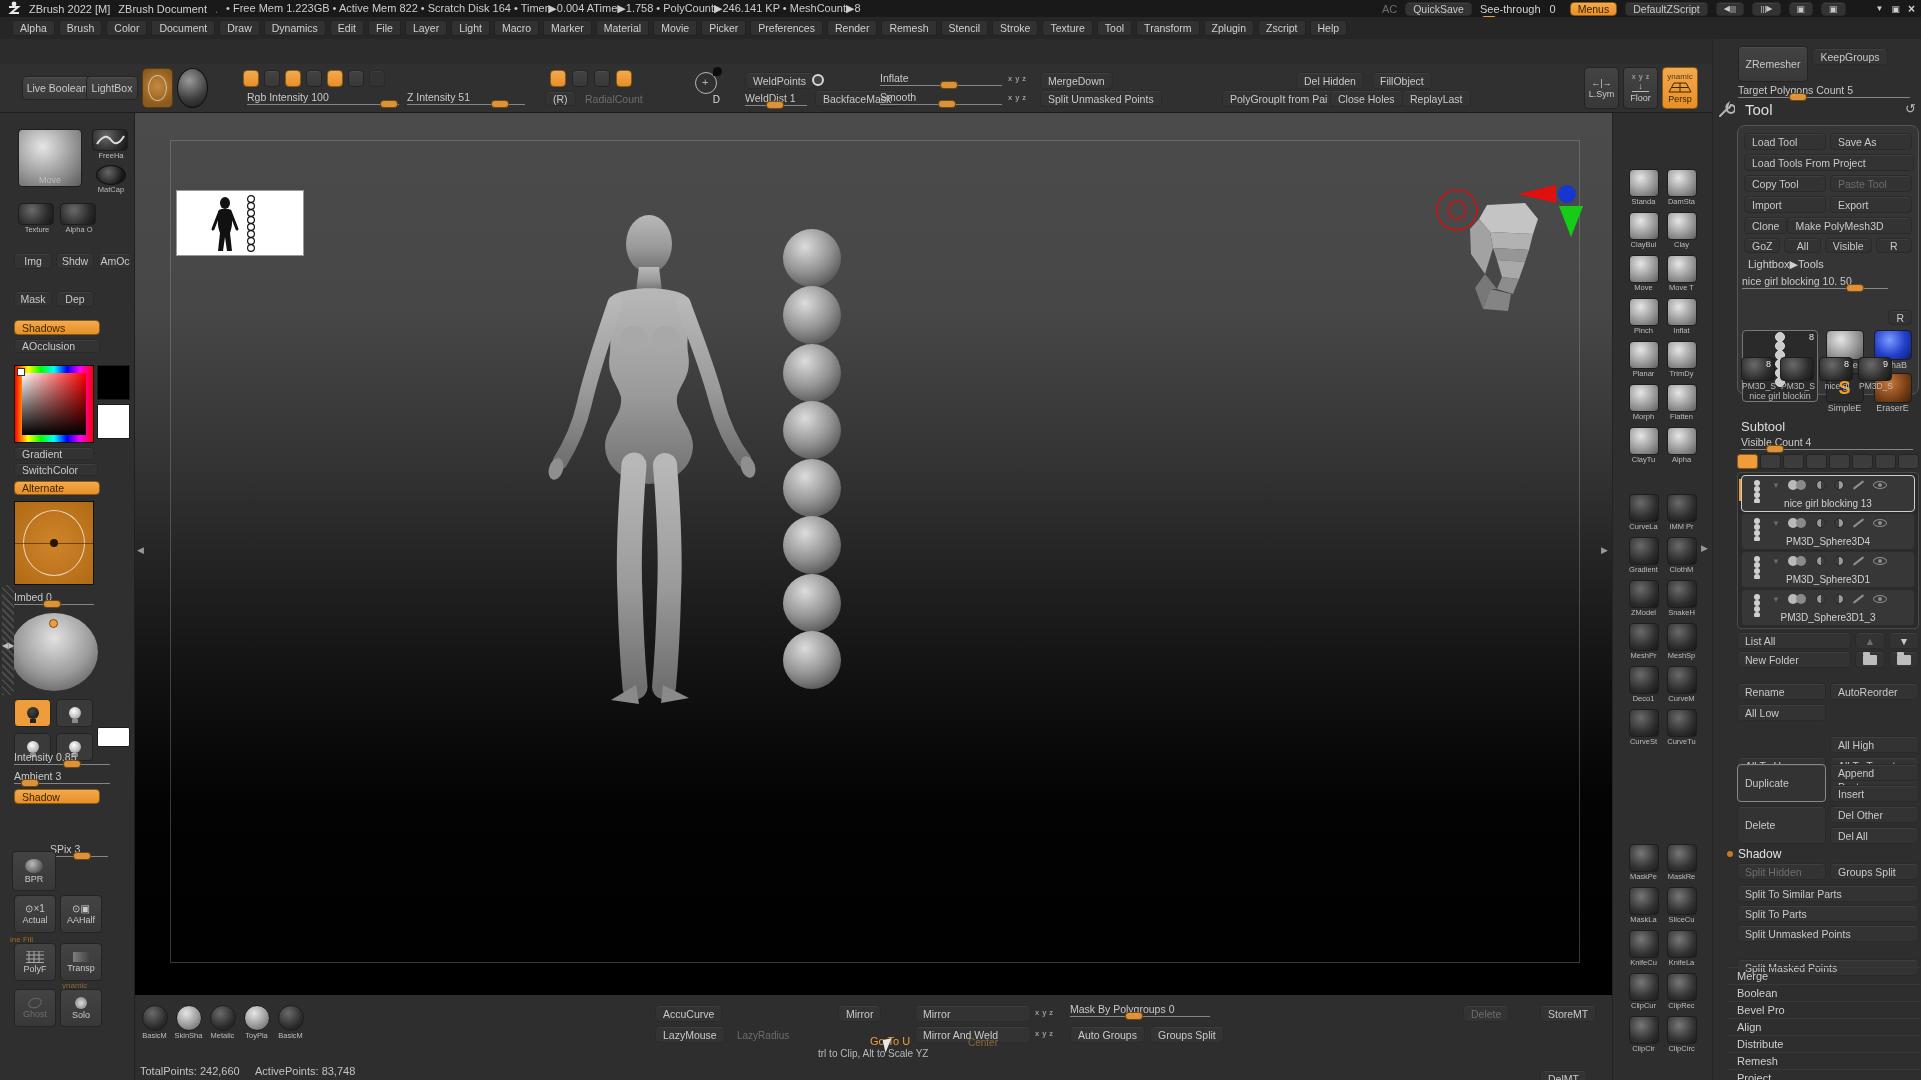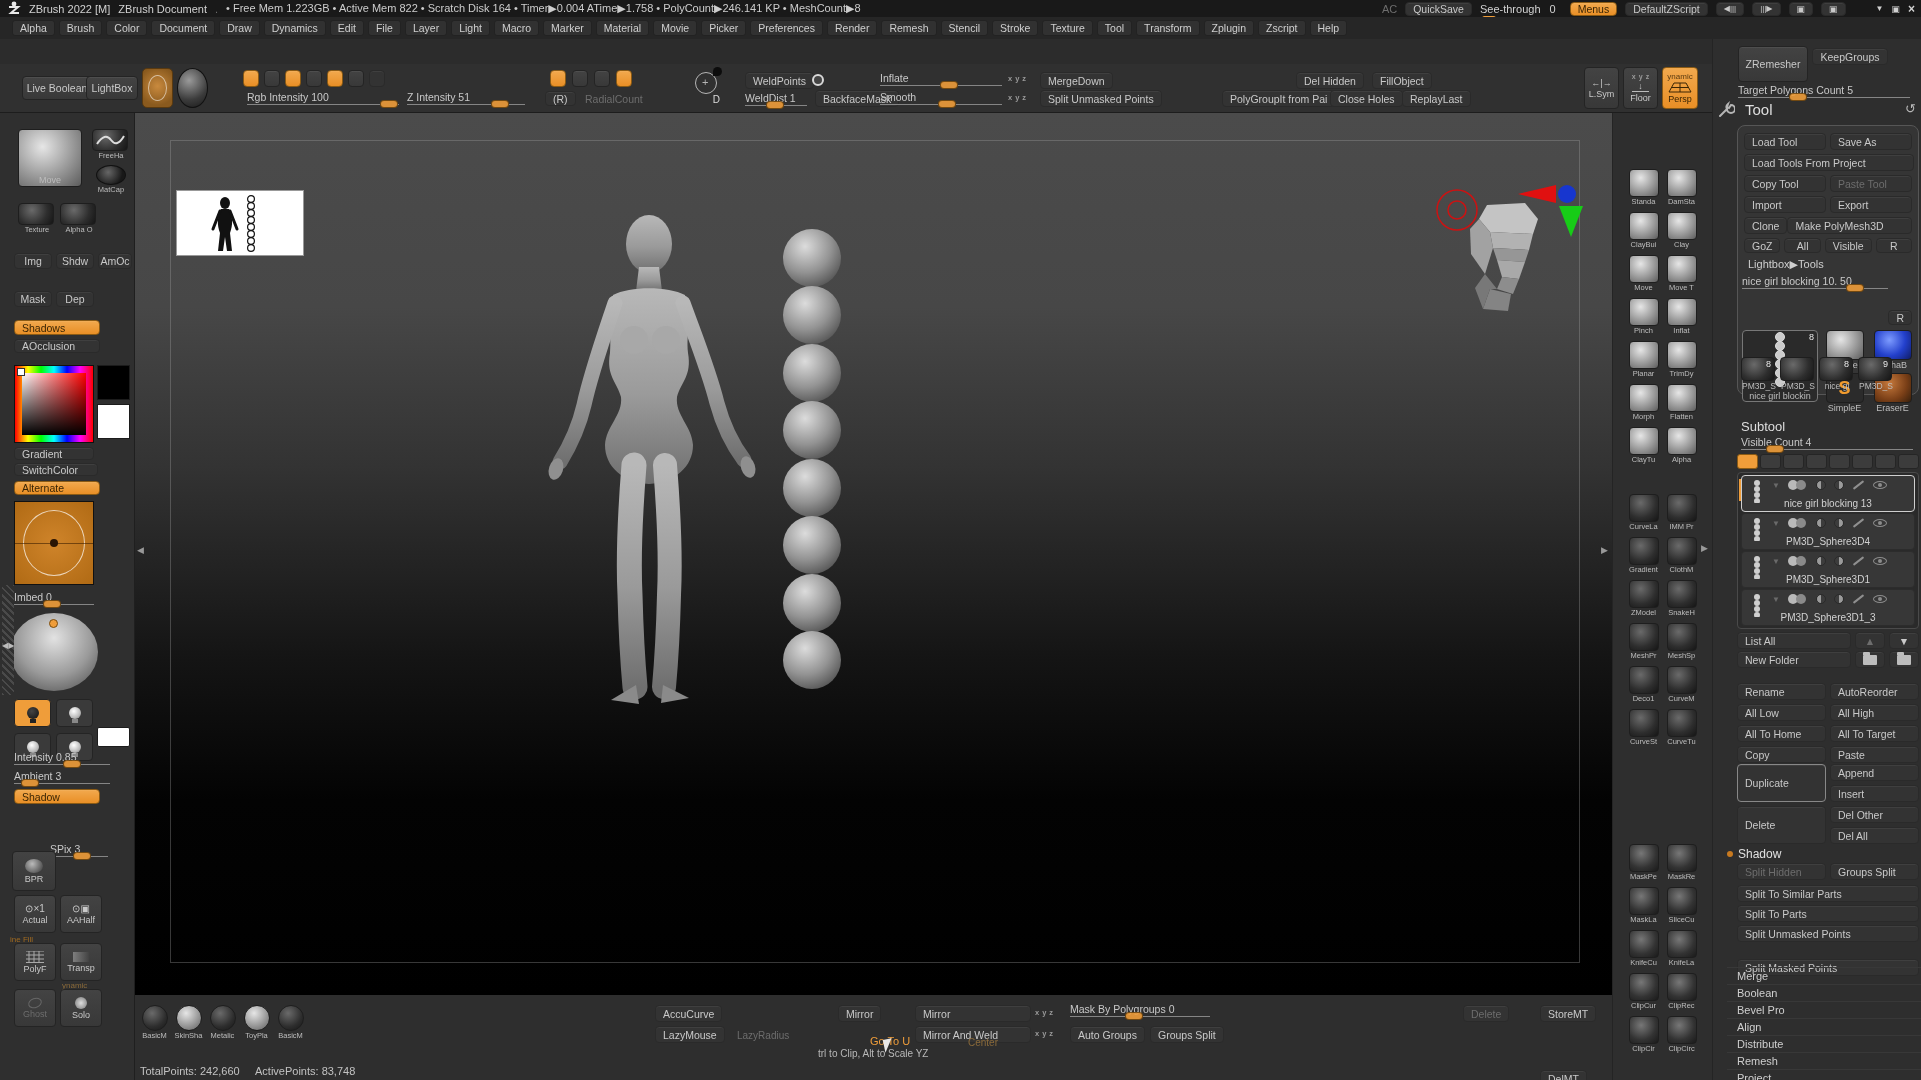--- a/index.html
+++ b/index.html
@@ -971,21 +971,21 @@
         </button>
     </div>
     <div class="abs" style="left:24px; top:640px; width:182px;">
 
     <div style="display:flex; gap:4px; margin-top:4px;">
           <button class="btn flat" style="flex:1; justify-content:flex-start;">Rename</button>
           <button class="btn flat" style="flex:1; justify-content:flex-start;">AutoReorder</button>
         </div>
         <div style="display:flex; gap:4px; margin-top:4px;">
           <button class="btn flat" style="flex:1; justify-content:flex-start;">All Low</button>
-          <button class="btn flat" style="flex:1; justify-content:flex-start;">All High</button>
+          <button class="btn flat" style="flex:1; justify-content:flex-start;margin-top:32px;">All High</button>
         </div>
         <div style="display:flex; gap:4px; margin-top:4px;">
           <button class="btn flat" style="flex:1; justify-content:flex-start;">All To Home</button>
           <button class="btn flat" style="flex:1; justify-content:flex-start;">All To Target</button>
         </div>
         <div style="display:flex; gap:4px; margin-top:4px;">
           <button class="btn flat" style="flex:1; justify-content:flex-start;">Copy</button>
           <button class="btn flat" style="flex:1; justify-content:flex-start;">Paste</button>
         </div>
       </div>

